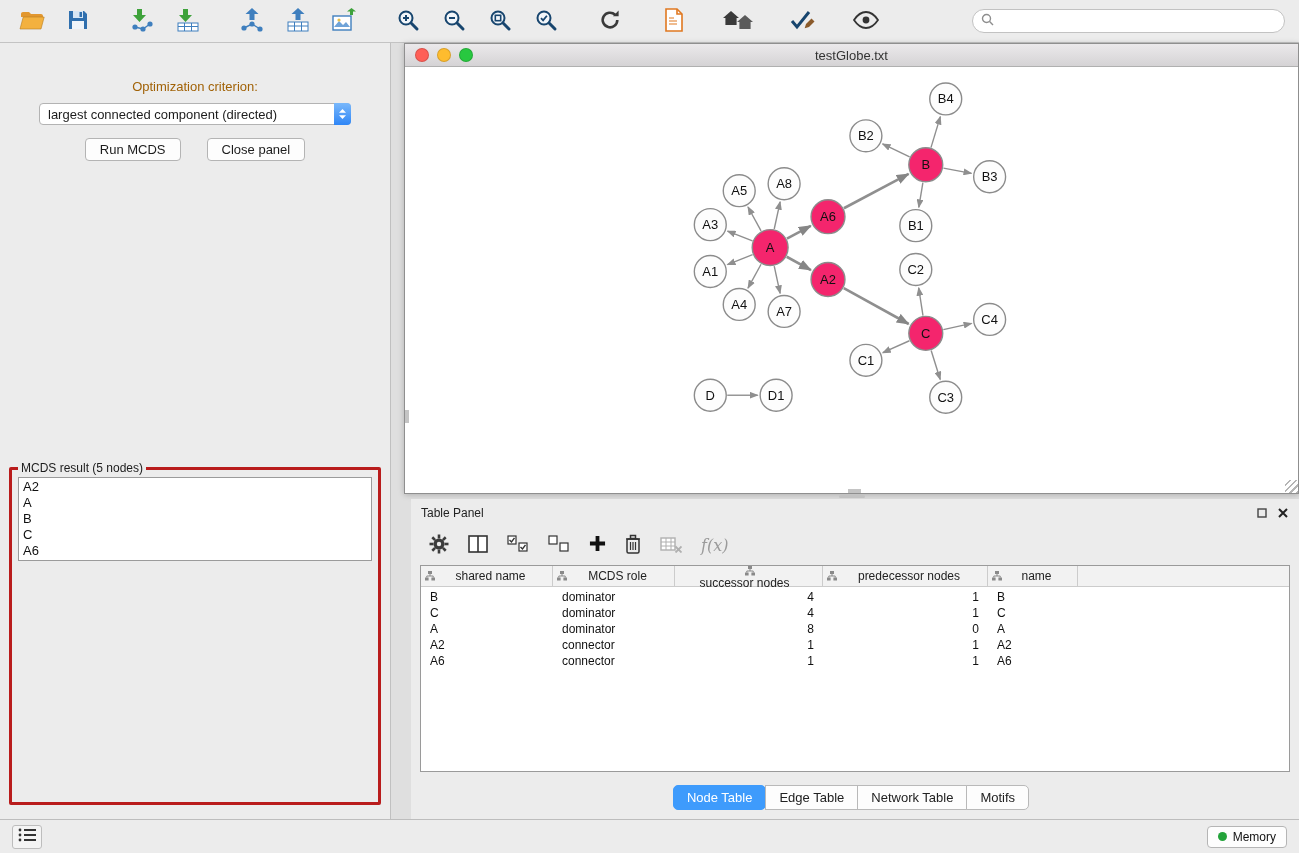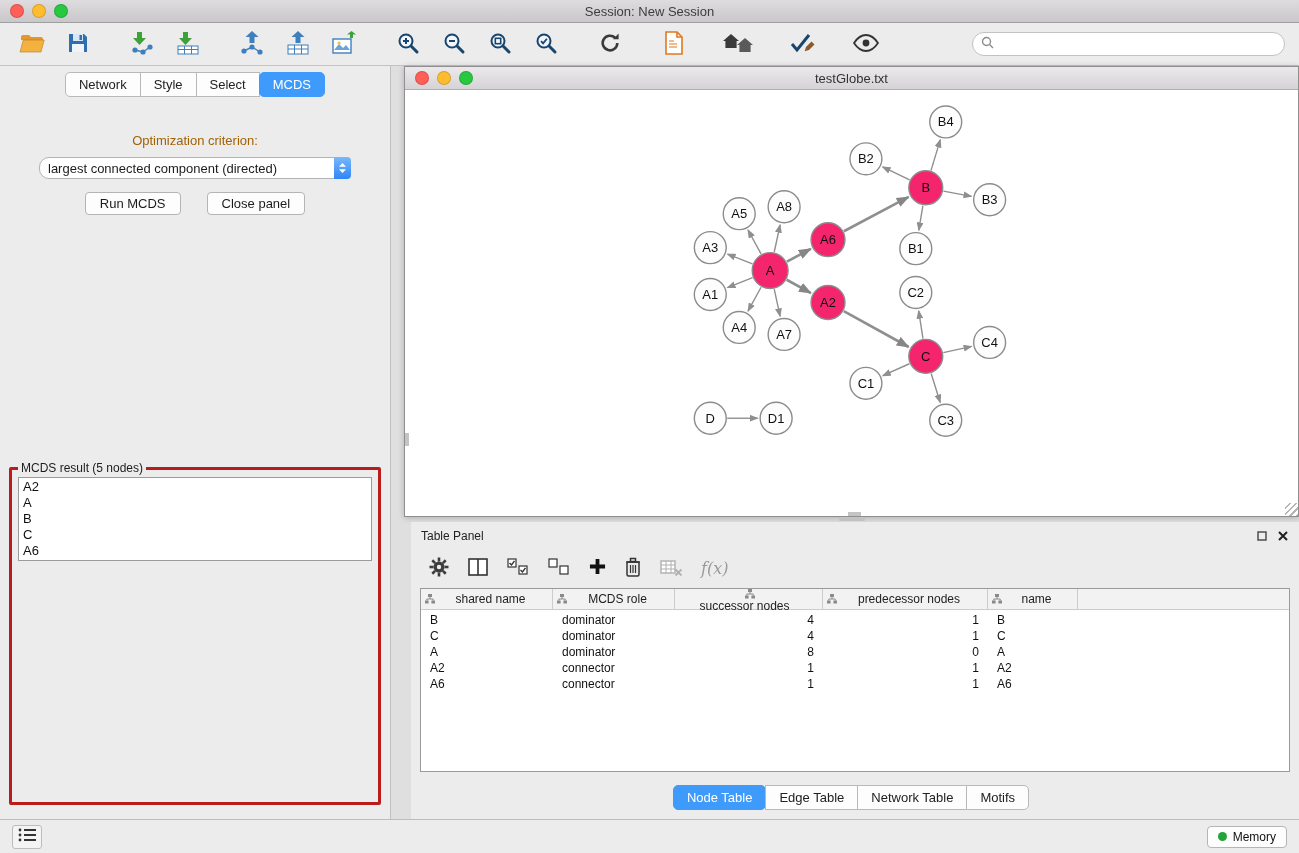--- a/index.html
+++ b/index.html
@@ -29,21 +29,21 @@
   .control-panel{width:390px;flex:0 0 390px;background:#ececec;border-right:1px solid #c0c0c0;display:flex;flex-direction:column;}
   .panel-head{height:24px;display:flex;align-items:center;justify-content:space-between;padding:2px 10px 0 10px;font-size:12px;color:#222;}
   .panel-btns{display:flex;gap:9px;align-items:center;}
   .panel-btn{width:12px;height:12px;display:flex;align-items:center;justify-content:center;}
   .ctabs{display:flex;justify-content:center;margin-top:6px;}
   .ctab{background:#fdfdfd;border:1px solid #b9b9b9;padding:4px 13px;font-size:13px;color:#222;margin-left:-1px;white-space:nowrap;}
   .ctab:first-child{border-radius:5px 0 0 5px;margin-left:0;}
   .ctab:last-child{border-radius:0 5px 5px 0;}
   .ctab.active{background:#3e9bfc;border-color:#3e9bfc;color:#fff;border-radius:5px;}
   .opt-label{margin-top:36px;text-align:center;font-size:13px;color:#a16207;}
-  .dropdown{margin:9px auto 0;width:312px;height:22px;background:#fff;border:1px solid #b3b3b3;border-radius:10px;display:flex;align-items:center;box-sizing:border-box;position:relative;}
+  .dropdown{margin:9px auto 0;width:312px;height:22px;background:#fff;border:1px solid #b3b3b3;border-radius:4px;display:flex;align-items:center;box-sizing:border-box;position:relative;}
   .dd-text{flex:1;font-size:13px;color:#1c1c1c;padding-left:8px;white-space:nowrap;overflow:hidden;}
   .dd-arrows{width:17px;height:22px;margin:-1px -1px -1px 0;background:linear-gradient(#79b8fb,#2f86f6);border-radius:0 4px 4px 0;display:flex;align-items:center;justify-content:center;}
   .btn-row{margin-top:13px;display:flex;justify-content:center;gap:26px;}
   .mac-btn{background:#fdfdfd;border:1px solid #b4b4b4;border-radius:4px;height:23px;padding:0 14px;font-size:13px;color:#1c1c1c;font-family:inherit;}
   .result-box{margin:auto 9px 14px 9px;height:344px;border:3px solid #b91c1c;border-radius:2px;background:#ececec;padding:2px 6px 8px 6px;box-sizing:border-box;}
   .result-box legend{font-size:12px;color:#1c1c1c;padding:0 3px;}
   .result-list{background:#fff;border:1px solid #9b9b9b;height:100%;box-sizing:border-box;overflow:hidden;padding:1px 0;}
   .result-item{font-size:13px;color:#111;line-height:16px;padding-left:4px;}
 
   
@@ -82,28 +82,20 @@
   .statusbar{height:33px;flex:0 0 33px;background:#ececec;border-top:1px solid #bdbdbd;display:flex;align-items:center;justify-content:space-between;padding:0 12px;}
   .status-left-btn{width:28px;height:22px;background:#f4f4f4;border:1px solid #bdbdbd;border-radius:3px;display:flex;align-items:center;justify-content:center;}
   .memory-btn{display:flex;align-items:center;gap:6px;background:#fdfdfd;border:1px solid #b5b5b5;border-radius:4px;padding:3px 10px;font-size:12px;color:#111;font-family:inherit;}
   .memory-dot{width:9px;height:9px;border-radius:50%;background:#23a33a;display:inline-block;}
 </style>
 </head>
 <body>
 
 <div class="app">
 
-  <div class="titlebar">
-    <div class="lights">
-      <span class="light red"></span>
-      <span class="light yellow"></span>
-      <span class="light green"></span>
-    </div>
-    <div class="tb-title">Session: New Session</div>
-  </div>
 
   <div class="toolbar">
     <div class="tgroup">
       <button class="tbtn">
           <span><svg width="26" height="22" viewBox="0 0 26 22">
               <path d="M2 5c0-1.1.9-2 2-2h6l2 2h10c1.1 0 2 .9 2 2v1H2z" fill="#e2972f"></path>
               <path d="M4.2 8h21l-3.2 12H1z" fill="#f3b13f" stroke="#b97c1e" stroke-width="0.6"></path>
             </svg></span>
         </button>
       <button class="tbtn">
@@ -237,26 +229,20 @@
             <circle cx="5.5" cy="5.5" r="4" fill="none" stroke="#8e8e8e" stroke-width="1.4"></circle>
             <line x1="8.6" y1="8.6" x2="12" y2="12" stroke="#8e8e8e" stroke-width="1.4"></line>
           </svg></span>
       <input placeholder="" style="">
     </div>
   </div>
 
   <div class="main">
 
     <div class="control-panel">
-      <div class="ctabs">
-          <div class="ctab">Network</div>
-          <div class="ctab">Style</div>
-          <div class="ctab">Select</div>
-          <div class="ctab active">MCDS</div>
-        </div>
       <div class="opt-label">Optimization criterion:</div>
       <div class="dropdown">
         <span class="dd-text">largest connected component (directed)</span>
         <span class="dd-arrows">
             <svg width="9" height="12" viewBox="0 0 9 12">
               <path d="M4.5 1L8 4.7H1z" fill="#fff"></path>
               <path d="M4.5 11L1 7.3h7z" fill="#fff"></path>
             </svg>
           </span>
       </div>

